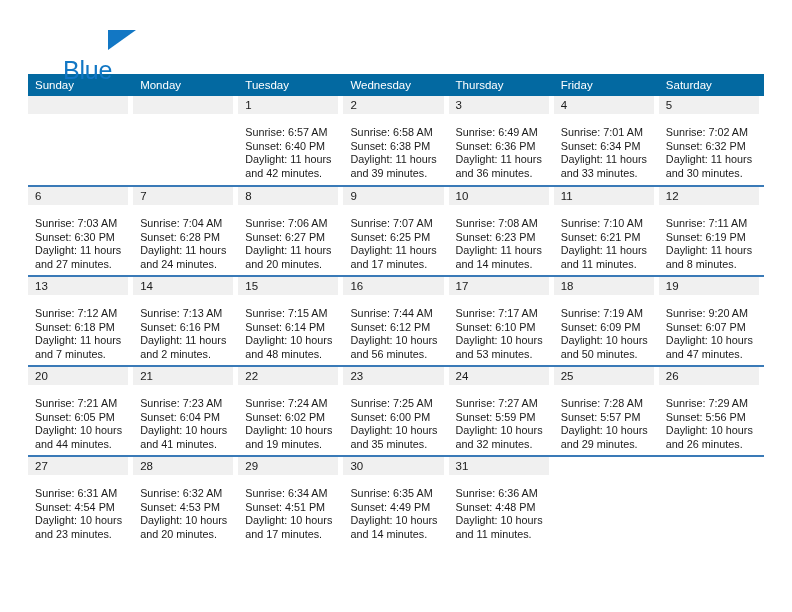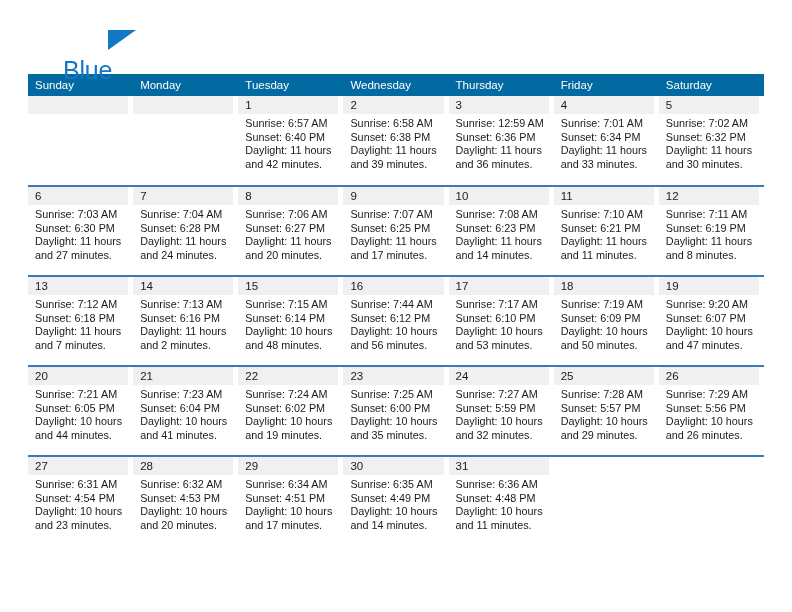--- a/index.html
+++ b/index.html
@@ -126,21 +126,21 @@
     height: 18px;
     box-sizing: border-box;
   }
   .cell.empty .daynum {
     background: #f0f0f0;
   }
   .cell.blank .daynum {
     background: transparent;
   }
   .info {
-    padding: 3px 4px 0 7px;
+    padding: 12px 4px 0 7px;
     font-size: 10.8px;
     line-height: 13.6px;
     color: #1a1a1a;
   }
   .info div {
     white-space: nowrap;
   }
 </style>
 </head>
 <body>
@@ -202,21 +202,21 @@
                 <div>Sunset: 6:38 PM</div>
                 <div>Daylight: 11 hours</div>
                 <div>and 39 minutes.</div>
               </div>
             </div>
           </td>
           <td>
             <div class="cell">
               <div class="daynum">3</div>
               <div class="info">
-                <div>Sunrise: 12:59 AM</div>
+                <div>Sunrise: 6:49 AM</div>
                 <div>Sunset: 6:36 PM</div>
                 <div>Daylight: 11 hours</div>
                 <div>and 36 minutes.</div>
               </div>
             </div>
           </td>
           <td>
             <div class="cell">
               <div class="daynum">4</div>
               <div class="info">

